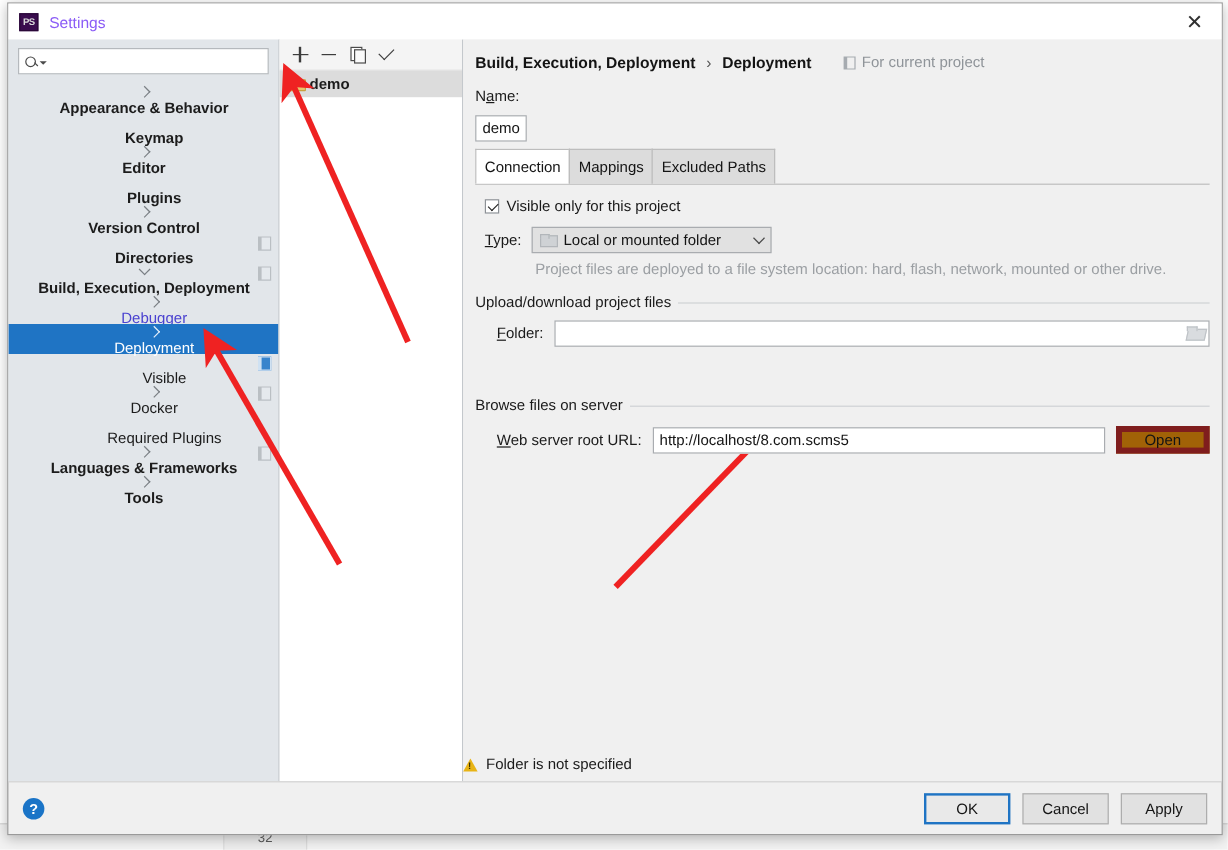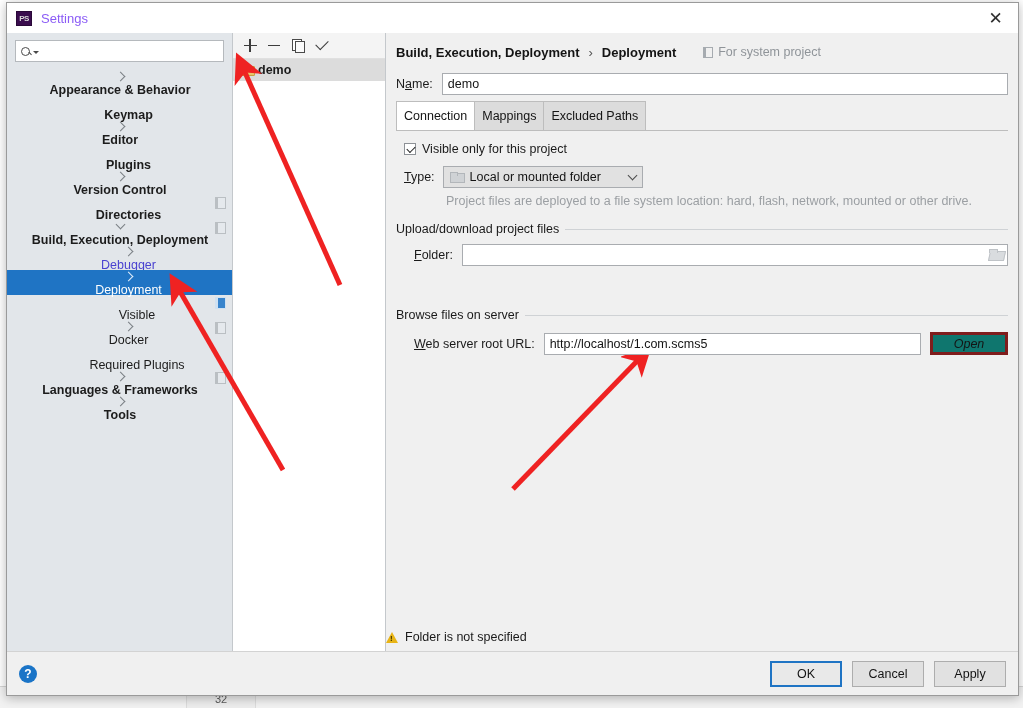--- a/index.html
+++ b/index.html
@@ -180,21 +180,21 @@
     height: 26px; display: flex; align-items: center; gap: 9px;
     padding-left: 10px; font-size: 13px; font-weight: bold; color:#141414;
     margin-top: 6px;
   }
   #breadcrumb .sep { font-weight: normal; color:#555; }
   #bc-scope { display:flex; align-items:center; gap:5px; margin-left: 18px; font-weight: normal; color:#8f9499; font-size:12.5px; }
   .scope-ico-sm { width: 10px; height: 11px; border: 1.2px solid #a6abb0; border-left-width: 3px; background:#f0f0f0; }
 
   #detail { flex: 1 1 auto; padding: 0 10px 0 10px; min-height:0; position: relative; }
 
-  .row-name { display: flex; align-items: center; gap: 9px; margin-top: 8px; }
+  .row-name { display: flex; align-items: flex-start; gap: 9px; margin-top: 8px; flex-direction: column; }
   .lbl { font-size: 12.5px; color:#1a1a1a; white-space: nowrap; }
   .lbl u { text-decoration: underline; }
   .txtfield {
     height: 22px; background:#ffffff; border:1px solid #a9acb0;
     display:flex; align-items:center; padding: 0 5px;
     font-size: 12.5px; color:#141414;
   }
   #name-field { flex: 1 1 auto; }
 
   
@@ -260,23 +260,23 @@
   }
   .browse-ico::after {
     content:''; position:absolute; left:0; top:0; width:7px; height:3px;
     background:#d9dcdf; border:1px solid #bfc3c7; border-bottom:0;
   }
 
   .row-url { display:flex; align-items:center; gap:9px; margin-top: 10px; padding-left: 18px; }
   #url-field { flex:1 1 auto; }
   .btn {
     height: 23px; min-width: 40px; padding: 0 12px;
-    background:#0f766e; border:3px solid #7f1d1d;
+    background:#a16207; border:5px solid #7f1d1d;
     display:flex; align-items:center; justify-content:center;
-    font-size:12.5px; color:#141414;font-style:italic;
+    font-size:12.5px; color:#141414;
   }
   #open-btn { min-width: 78px; }
 
   
   #status-bar {
     height: 28px; display:flex; align-items:center; gap:7px;
     flex: 0 0 28px;
   }
   .warn-tri {
     width:0;height:0;border-left:6px solid transparent;border-right:6px solid transparent;
@@ -448,21 +448,21 @@
     </div>
 
     <div id="right-pane">
 
       <div id="breadcrumb">
         <span>Build, Execution, Deployment</span>
         <span class="sep">›</span>
         <span>Deployment</span>
         <span id="bc-scope">
           <span class="scope-ico-sm"></span>
-          <span>For system project</span>
+          <span>For current project</span>
         </span>
       </div>
 
       <div id="detail">
 
         <div class="row-name">
           <span class="lbl">N<u>a</u>me:</span>
           <span class="txtfield" id="name-field">demo</span>
         </div>
 
@@ -509,21 +509,21 @@
             </div>
           </div>
 
           <div class="group" style="margin-top:42px">
             <div class="group-head">
               <span class="group-title">Browse files on server</span>
               <span class="group-line"></span>
             </div>
             <div class="row-url">
               <span class="lbl"><u>W</u>eb server root URL:</span>
-              <span class="txtfield" id="url-field">http://localhost/1.com.scms5</span>
+              <span class="txtfield" id="url-field">http://localhost/8.com.scms5</span>
               <span class="btn" id="open-btn">Open</span>
             </div>
           </div>
 
         </div>
       </div>
 
       <div id="status-bar">
         <span class="warn-tri"></span>
         <span id="status-text">Folder is not specified</span>

